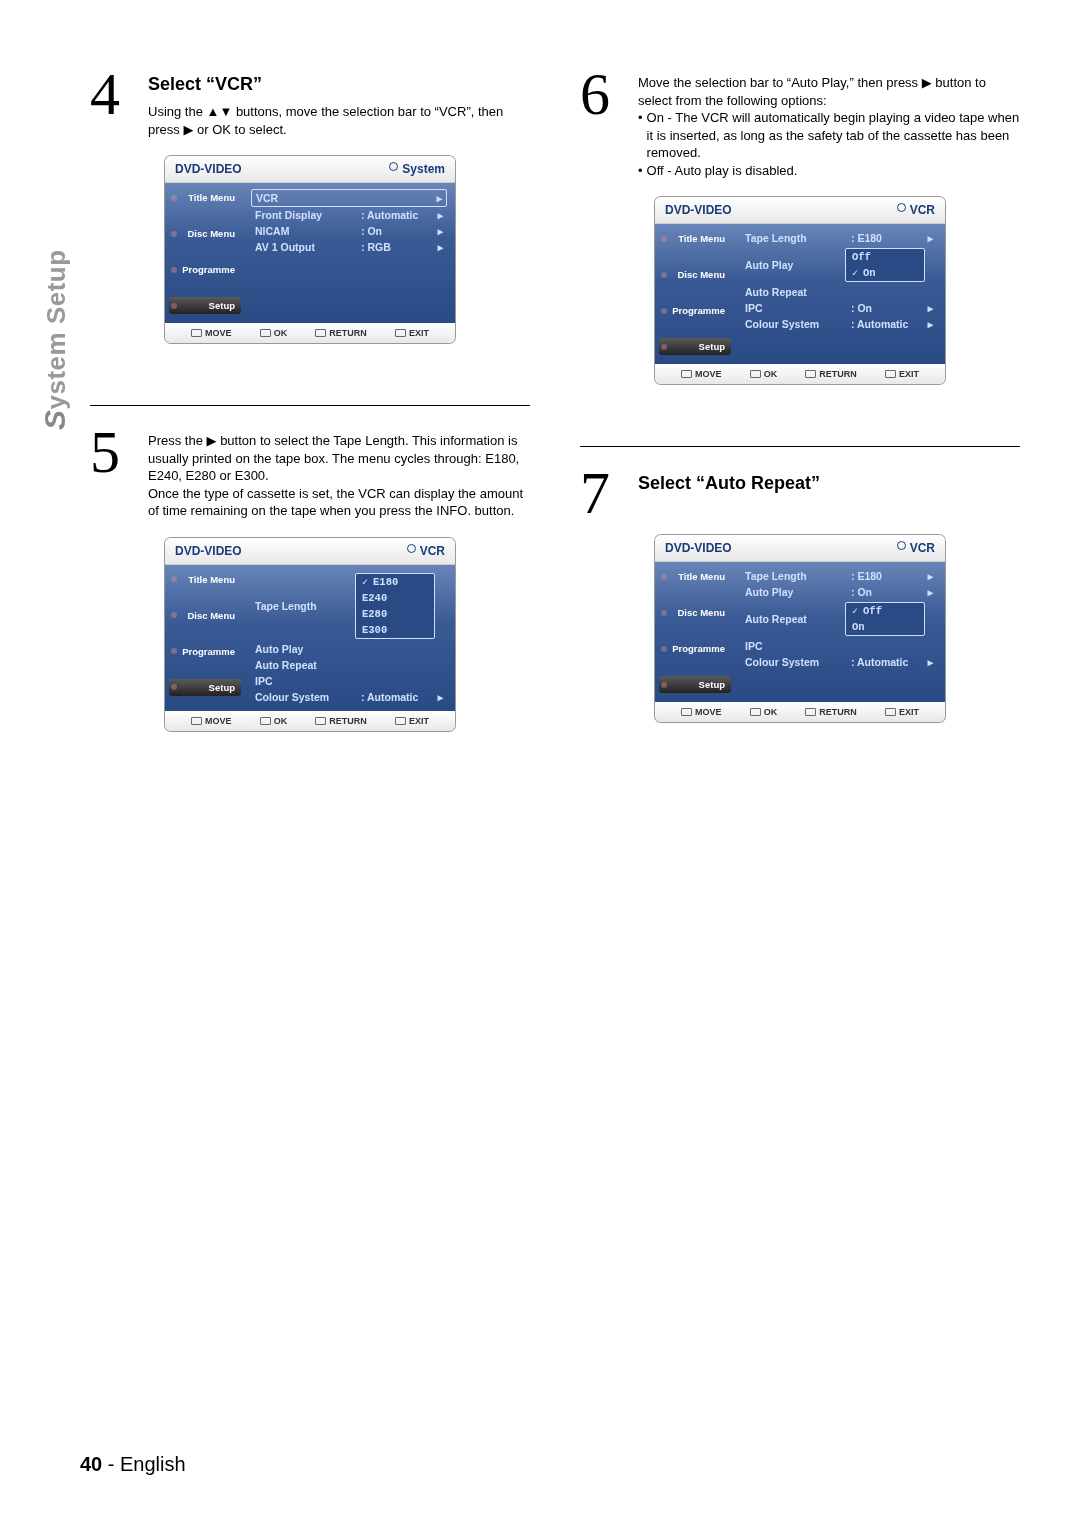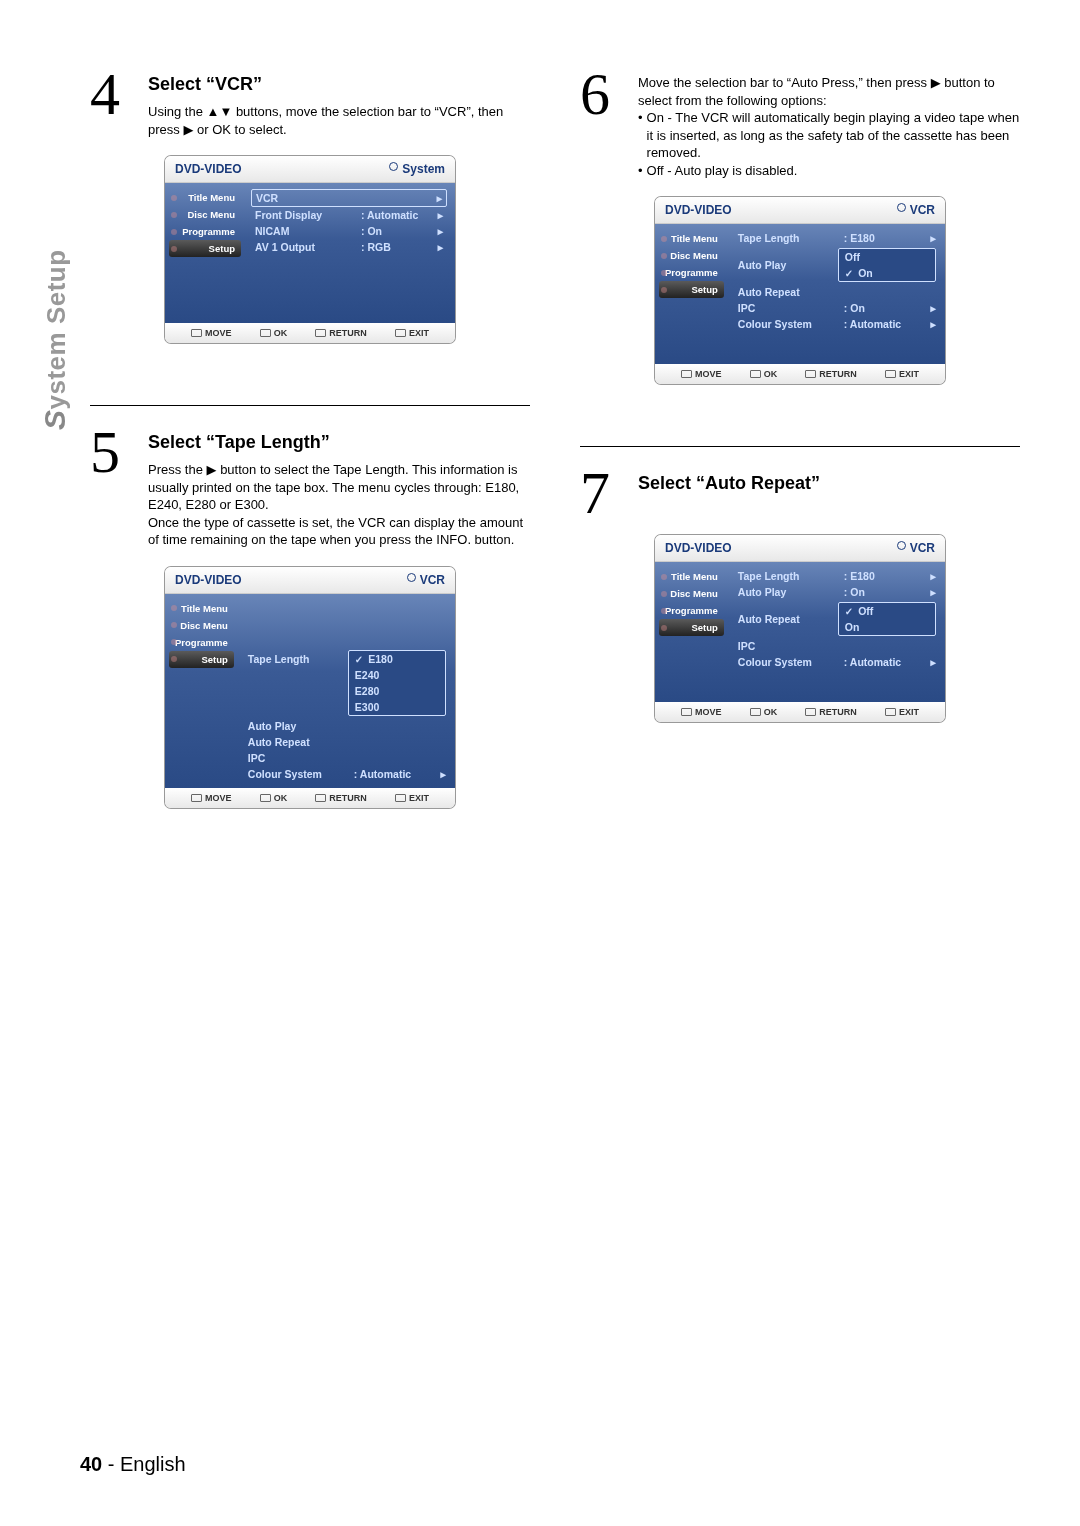--- a/index.html
+++ b/index.html
@@ -86,21 +86,21 @@
   .ring { width:9px;height:9px;border:1.5px solid #1a3a7a;border-radius:50%; display:inline-block;}
   .osd-body {
     display:flex;
     background: linear-gradient(#6885b8,#3a5a95 40%,#2a4a85);
     min-height: 140px;
   }
   .osd-left {
     width: 80px;
     display:flex;
     flex-direction:column;
-    gap:0;
+    gap:19px;
     padding:6px 4px;
   }
   .osd-left .tab {
     font-size:9.5px;
     text-align:right;
     padding:3px 6px;
     border-radius:3px;
     font-weight:bold;
     color:#fff;
     position:relative;
@@ -131,21 +131,22 @@
   .osd-row.boxed { border:1px solid #cfe0ff; border-radius:2px; }
   .osd-row .label { flex:0 0 100px; }
   .osd-row .val { flex:1; display:flex; align-items:center; gap:3px;margin-left:6px;}
   .osd-row .tri { color:#cfe0ff; margin-left:auto; }
   .osd-row .check::before { content:"✓"; font-size:10px; margin-right:2px;}
   .dropdown {
     background:#2a4a85;
     border:1px solid #cfe0ff;
     border-radius:2px;
     margin-left:100px;
-    width:98px;
+    width:80px;
+    font-family:Liberation Mono, monospace;
   }
   .dropdown .opt { font-size:10.5px; padding:2px 6px; font-weight:bold; display:flex; gap:3px;}
   .osd-footer {
     background: linear-gradient(#fff,#e8e8e8);
     color:#333;
     font-size:9px;
     display:flex;
     padding:5px 12px;
     font-weight:bold;
     justify-content: space-around;
@@ -237,21 +238,20 @@
         </div>
       </div>
     </div>
 
     <hr class="sep">
 
     <div class="step">
       <div class="step-head">
         <div class="step-num">5</div>
         <div class="step-body">
-          <div class="step-title">Select “Tape Length”</div>
           <div class="step-text">
             <div>Press the ▶ button to select the Tape Length. This information is usually printed on the tape box. The menu cycles through: E180, E240, E280 or E300.</div>
             <div>Once the type of cassette is set, the VCR can display the amount of time remaining on the tape when you press the INFO. button.</div>
           </div>
         </div>
       </div>
       <div class="osd">
         <div class="osd-header">
           <span>DVD-VIDEO</span>
           <span class="right">
@@ -262,21 +262,21 @@
         <div class="osd-body">
           <div class="osd-left">
             <div class="tab">Title Menu</div>
             <div class="tab">Disc Menu</div>
             <div class="tab">Programme</div>
             <div class="tab active">Setup</div>
           </div>
           <div class="osd-right">
             <div class="osd-row">
                 <span class="label">Tape Length</span>
-              <div class="dropdown" style="margin-left:0;margin-top:48px;">
+              <div class="dropdown" style="margin-left:0;">
                 <div class="opt">
                     <span class="check"></span>
                     <span>E180</span>
                   </div>
                 <div class="opt">E240</div>
                 <div class="opt">E280</div>
                 <div class="opt">E300</div>
               </div>
             </div>
             <div class="osd-row">
@@ -317,21 +317,21 @@
     </div>
   </div>
 
   <div class="col">
 
     <div class="step">
       <div class="step-head">
         <div class="step-num">6</div>
         <div class="step-body">
           <div class="step-text">
-            <div>Move the selection bar to “Auto Press,” then press ▶ button to select from the following options:</div>
+            <div>Move the selection bar to “Auto Play,” then press ▶ button to select from the following options:</div>
             <ul>
               <li>
                   <span class="bullet-dot">•</span>
                   <span>On - The VCR will automatically begin playing a video tape when it is inserted, as long as the safety tab of the cassette has been removed.</span>
                 </li>
               <li>
                   <span class="bullet-dot">•</span>
                   <span>Off - Auto play is disabled.</span>
                 </li>
             </ul>

